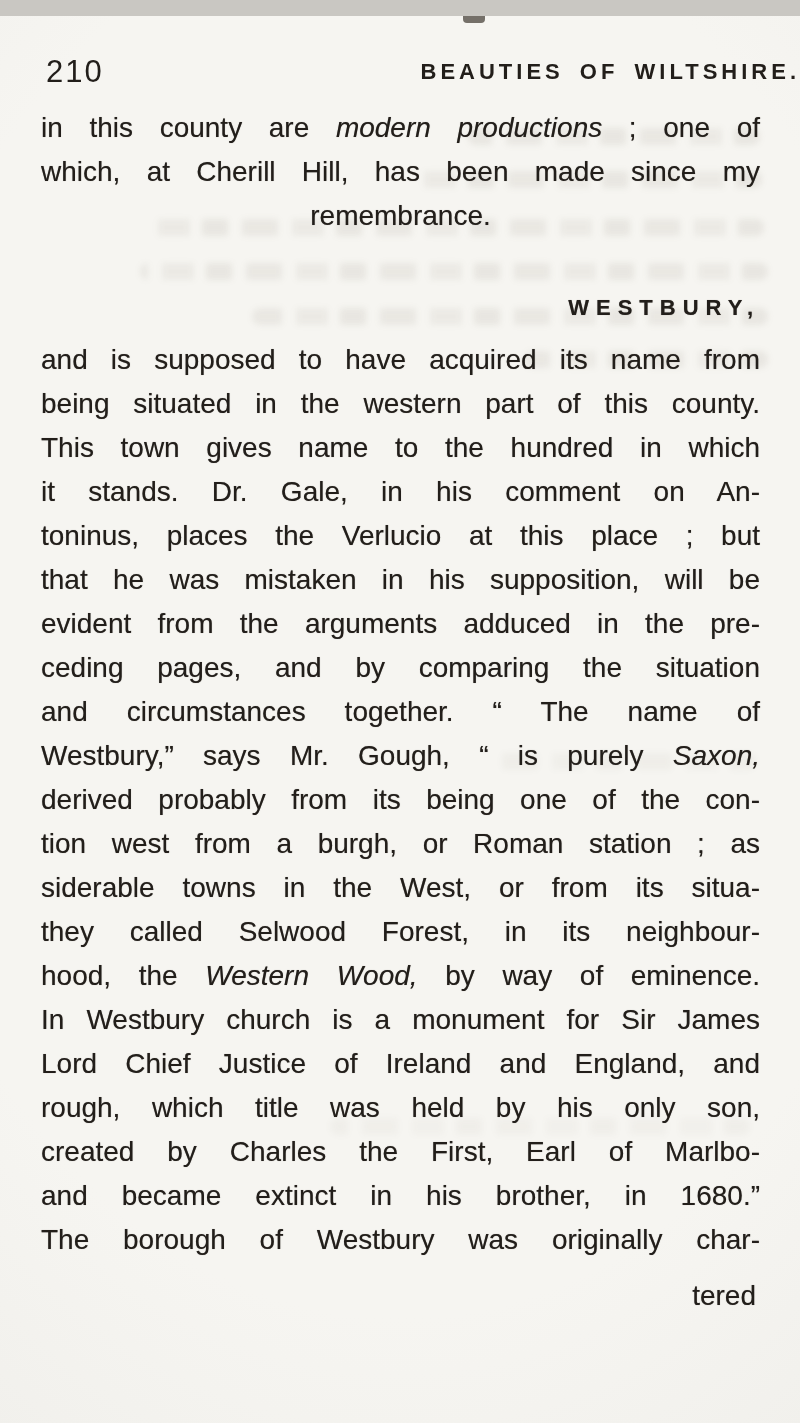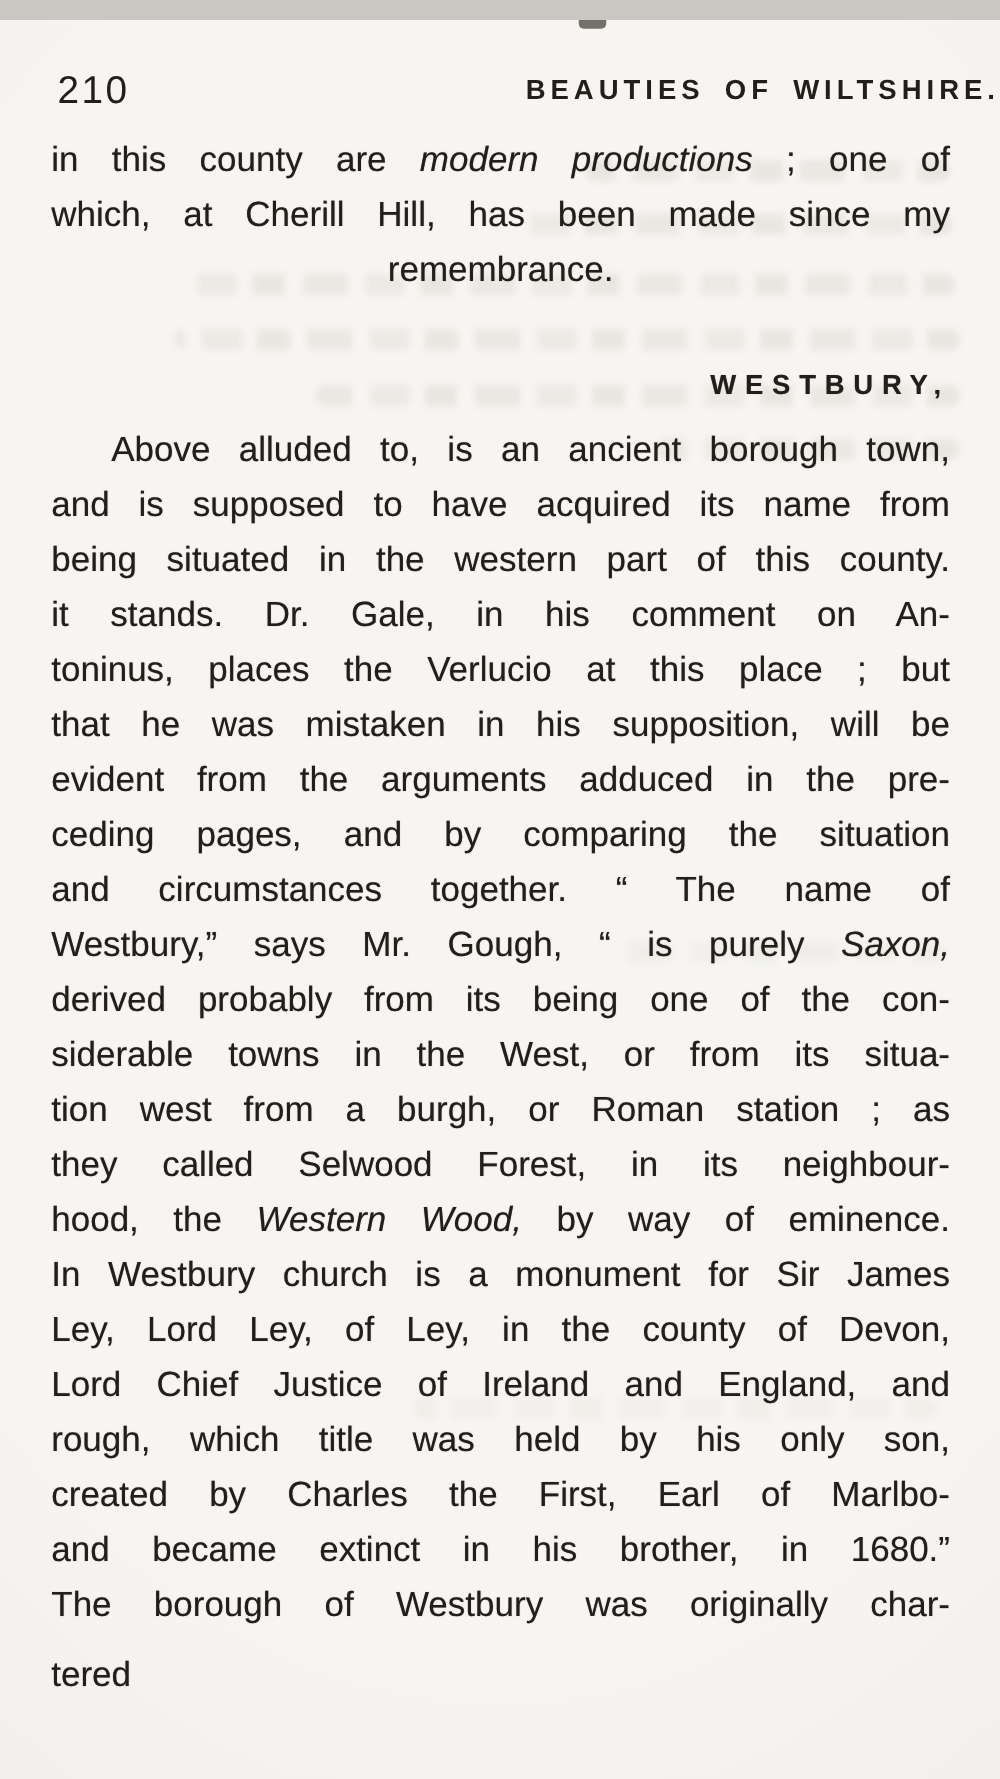--- a/index.html
+++ b/index.html
@@ -96,20 +96,21 @@
     height: 40px;
     line-height: 40px;
     text-align: right;
     font-size: 22px;
     font-weight: 600;
     letter-spacing: 7px;
     text-shadow: 0 0 0.7px rgba(34,30,26,0.55);
   }
   .catchword {
     margin-top: 12px;
+    text-align: right;
     padding-right: 4px;
     font-size: 28px;
     line-height: 44px;
     text-shadow: 0 0 0.7px rgba(34,30,26,0.55);
   }
 </style>
 </head>
 <body>
 
 <div class="page">
@@ -130,37 +131,36 @@
   </header>
 
   <main class="bodytext">
     <div>
         <div class="line j"><span>in this county are </span><span class="it">modern productions</span><span> ; one of</span></div>
         <div class="line j"><span>which, at Cherill Hill, has been made since my</span></div>
         <div class="line"><span>remembrance.</span></div>
       </div>
     <h2 class="section">WESTBURY,</h2>
     <div>
-        <div class="line j ind"><span>Above alluded to, is an ancient borough town,</span></div>
         <div class="line j"><span>and is supposed to have acquired its name from</span></div>
         <div class="line j"><span>being situated in the western part of this county.</span></div>
+        <div class="line j"><span>This town gives name to the hundred in which</span></div>
         <div class="line j"><span>it stands. Dr. Gale, in his comment on An-</span></div>
         <div class="line j"><span>toninus, places the Verlucio at this place ; but</span></div>
         <div class="line j"><span>that he was mistaken in his supposition, will be</span></div>
         <div class="line j"><span>evident from the arguments adduced in the pre-</span></div>
         <div class="line j"><span>ceding pages, and by comparing the situation</span></div>
         <div class="line j"><span>and circumstances together. “ The name of</span></div>
         <div class="line j"><span>Westbury,” says Mr. Gough, “ is purely </span><span class="it">Saxon,</span></div>
         <div class="line j"><span>derived probably from its being one of the con-</span></div>
+        <div class="line j"><span>tion west from a burgh, or Roman station ; as</span></div>
         <div class="line j"><span>siderable towns in the West, or from its situa-</span></div>
-        <div class="line j"><span>tion west from a burgh, or Roman station ; as</span></div>
         <div class="line j"><span>they called Selwood Forest, in its neighbour-</span></div>
         <div class="line j"><span>hood, the </span><span class="it">Western Wood,</span><span> by way of eminence.</span></div>
         <div class="line j"><span>In Westbury church is a monument for Sir James</span></div>
-        <div class="line j"><span>Ley, Lord Ley, of Ley, in the county of Devon,</span></div>
         <div class="line j"><span>Lord Chief Justice of Ireland and England, and</span></div>
         <div class="line j"><span>rough, which title was held by his only son,</span></div>
         <div class="line j"><span>created by Charles the First, Earl of Marlbo-</span></div>
         <div class="line j"><span>and became extinct in his brother, in 1680.”</span></div>
         <div class="line j"><span>The borough of Westbury was originally char-</span></div>
       </div>
     <div class="catchword">tered</div>
   </main>
 
 </div>

